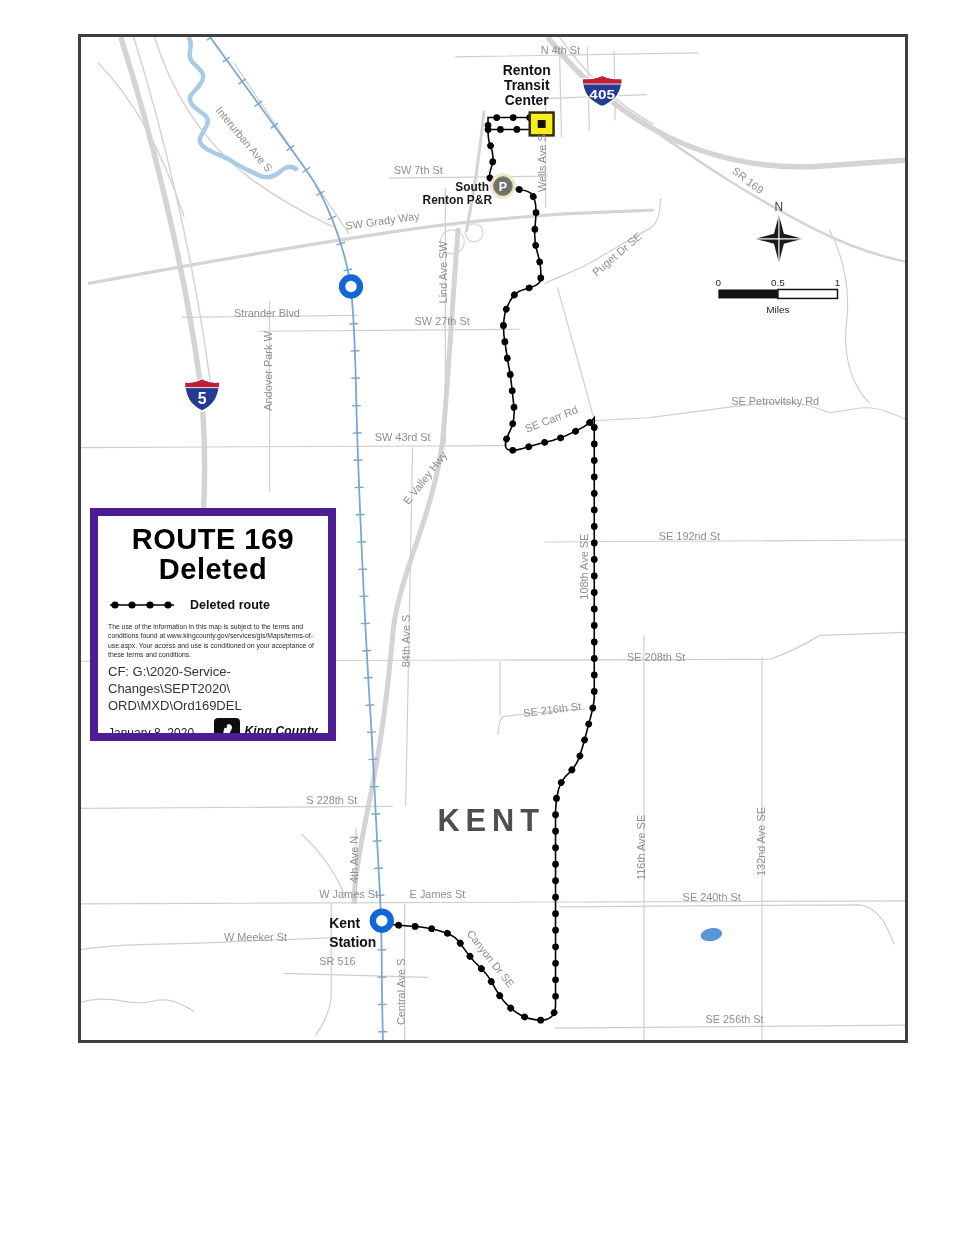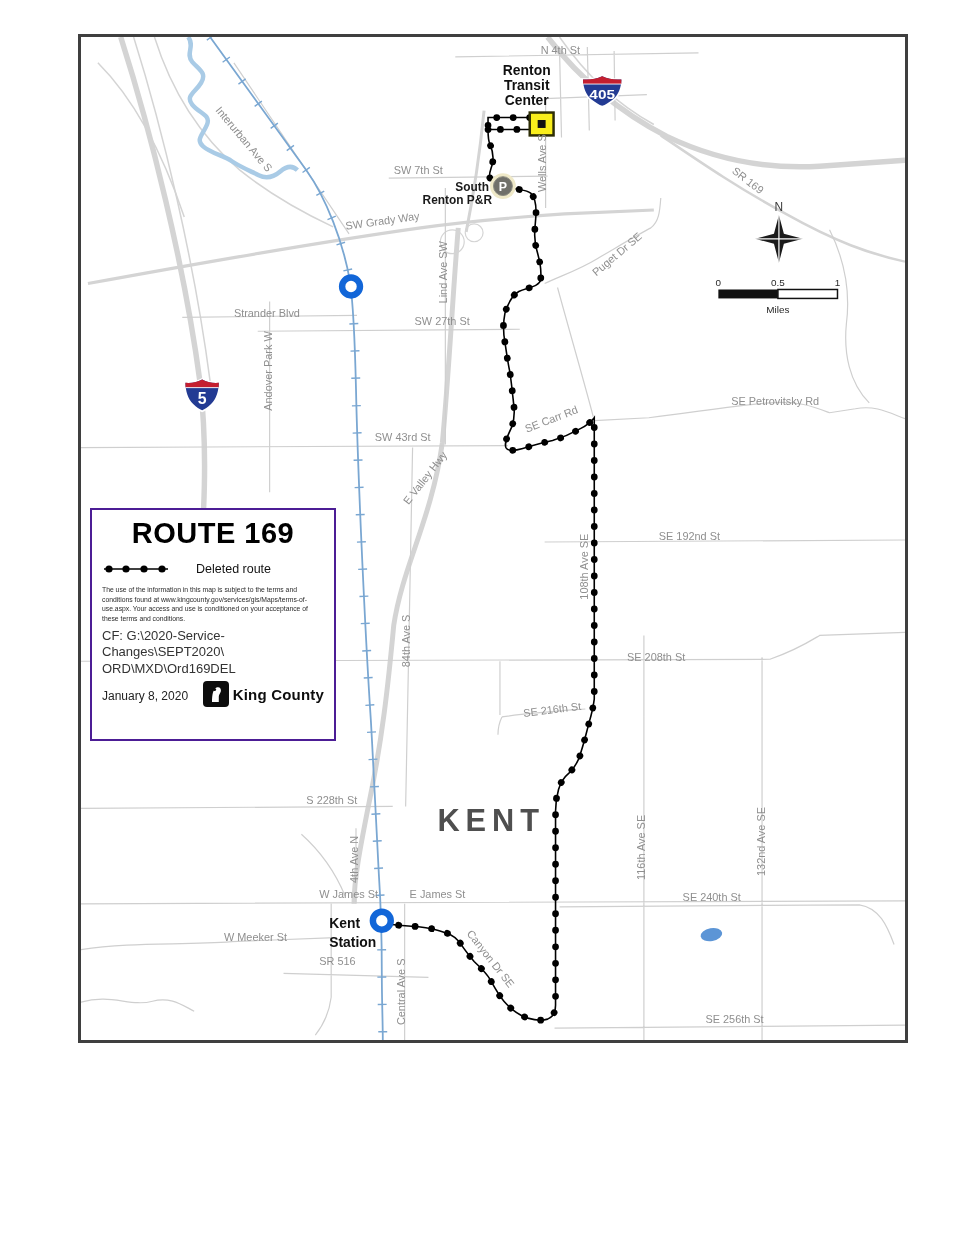--- a/index.html
+++ b/index.html
@@ -14,34 +14,34 @@
   .lbl{font-size:11px;fill:#8f8f8f;}
   .city{font-size:31px;font-weight:bold;fill:#4f4f4f;letter-spacing:6px;}
   .poi-big{font-size:14px;font-weight:bold;fill:#101010;}
   .poi{font-size:12px;font-weight:600;fill:#1a1a1a;}
   .scale-num{font-size:10px;fill:#2a2a2a;}
   .compass-n{font-size:12px;fill:#3a3a3a;}
   .shield-num{font-weight:bold;fill:#ffffff;}
 
   
   .legend{position:absolute;left:90px;top:508px;width:246px;height:233px;
-          background:#ffffff;border:2px solid #4c1d95;box-sizing:border-box;
+          background:#ffffff;border:8px solid #4c1d95;box-sizing:border-box;
           padding:8px 10px 6px 10px;overflow:hidden;}
   .legend-title{font-size:29px;font-weight:bold;color:#000;text-align:center;
                 line-height:1.05;letter-spacing:0.5px;}
   .legend-rows{margin-top:9px;}
-  .legend-row{display:flex;align-items:center;gap:24px;height:23px;}
+  .legend-row{display:flex;align-items:center;gap:12px;height:23px;font-weight:bold;}
   .legend-row svg{flex:0 0 auto;}
   .legend-row .legend-label{font-size:12.5px;color:#111;}
   .legend-disclaimer{margin:5px 0 0 0;font-size:6.8px;line-height:1.4;color:#2b2b2b;}
   .legend-cf{margin-top:4px;font-size:13px;line-height:1.3;color:#333;}
   .legend-bottom{margin-top:3px;display:flex;align-items:center;}
   .legend-date{font-size:12px;color:#222;margin-right:auto;align-self:flex-end;padding-bottom:4px;}
   .kc-logo{display:inline-block;width:26px;height:26px;margin-right:4px;}
-  .kc-name{font-size:15px;font-weight:800;color:#0d0d0d;letter-spacing:0.2px;}
+  .kc-name{font-size:12px;font-weight:800;color:#0d0d0d;letter-spacing:0.2px;font-style:italic;}
 </style>
 </head>
 <body>
 
 <div class="page">
 
   <div class="map-frame">
     <svg viewBox="78 34 830 1009" preserveAspectRatio="none">
 
       <g fill="none" stroke="#d4d4d4">
@@ -200,20 +200,21 @@
         <text class="scale-num" x="840" y="284" text-anchor="middle">1</text>
         <rect x="720" y="288" width="60" height="9" fill="#111111"></rect>
         <rect x="780" y="288" width="60" height="9" fill="#ffffff" stroke="#111111" stroke-width="1.5"></rect>
         <text class="scale-num" x="780" y="312" text-anchor="middle">Miles</text>
       </g>
     </svg>
   </div>
 
   <div class="legend">
     <div class="legend-title">ROUTE 169</div>
+    <div class="legend-title">Deleted</div>
 
     <div class="legend-rows">
       <div class="legend-row">
         <svg width="70" height="14">
           <line x1="2" y1="7" x2="66" y2="7" stroke="#000" stroke-width="1.5"></line>
           <circle cx="7" cy="7" r="3.6" fill="#000"></circle>
           <circle cx="24" cy="7" r="3.6" fill="#000"></circle>
           <circle cx="42" cy="7" r="3.6" fill="#000"></circle>
           <circle cx="60" cy="7" r="3.6" fill="#000"></circle>
         </svg>

